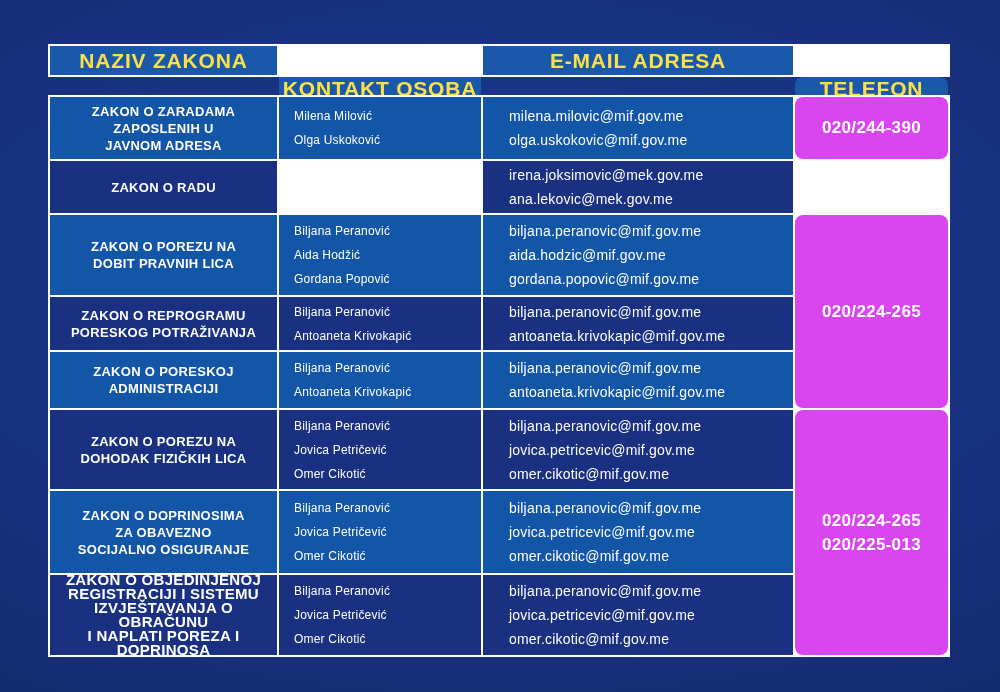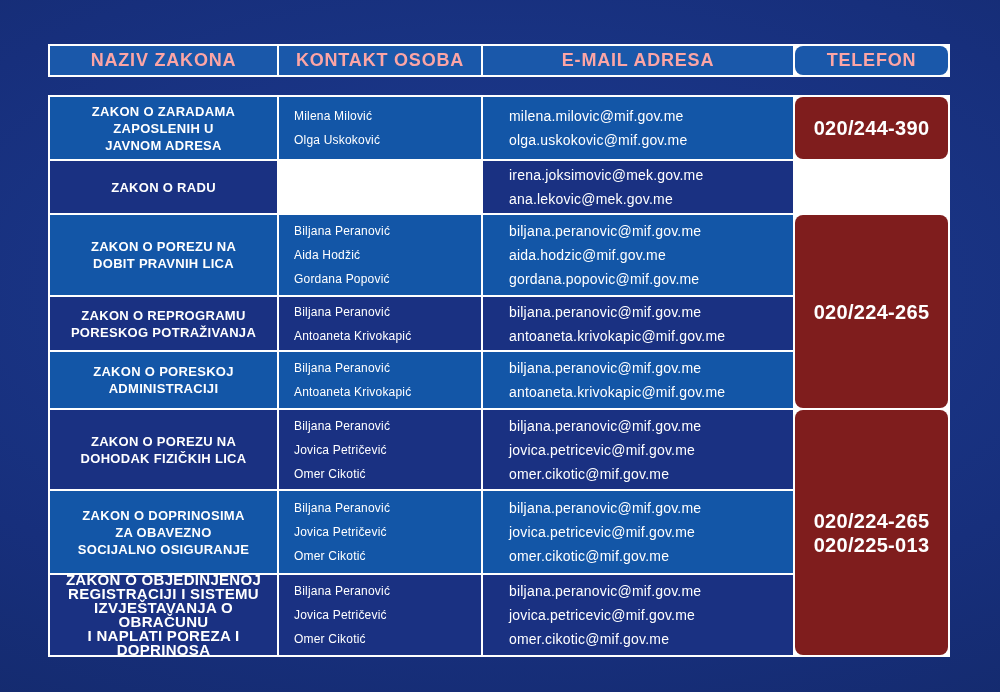--- a/index.html
+++ b/index.html
@@ -12,52 +12,52 @@
     background:radial-gradient(ellipse 120% 90% at 50% 42%, #1d3c92 0%, #172f7c 55%, #122763 100%);
   }
   .thead, .tbody{
     position:absolute;left:48px;width:902px;
     box-sizing:border-box;border:2px solid #ffffff;background:#ffffff;
     display:grid;grid-template-columns:227px 202px 310px 153px;gap:2px;
   }
   .thead{top:44px;height:33px;grid-template-rows:29px;}
   .tbody{top:95px;grid-template-rows:62px 52px 80px 53px 56px 79px 82px 80px;}
   .th{
-    background:#1a58aa;color:#fca5a5;font-weight:bold;font-size:18px;letter-spacing:.8px;
+    background:#1a58aa;color:#fde047;font-weight:bold;font-size:21px;letter-spacing:.8px;
     display:flex;align-items:center;justify-content:center;
   }
   .cell{color:#ffffff;display:flex;align-items:center;white-space:pre-line;overflow:hidden;}
   .light{background:#1356a7;}
   .dark{background:#1a3182;}
   .law{
     justify-content:center;text-align:center;font-weight:bold;
     font-size:13px;line-height:17px;letter-spacing:.3px;padding:2px 6px;
   }
   .law.small{font-size:15px;line-height:14px;}
   .contact{font-size:12px;line-height:24px;padding-left:15px;letter-spacing:.2px;}
   .email{font-size:14px;line-height:24px;padding-left:26px;letter-spacing:.2px;}
   .phone{
-    background:#7f1d1d;justify-content:center;text-align:right;
-    font-weight:bold;font-size:20px;line-height:24px;letter-spacing:.3px;
+    background:#d946ef;justify-content:center;text-align:right;
+    font-weight:bold;font-size:17px;line-height:24px;letter-spacing:.3px;
   }
   
   .c1{grid-column:1;} .c2{grid-column:2;} .c3{grid-column:3;} .c4{grid-column:4;border-radius:8px;}
   .r1{grid-row:1;} .r2{grid-row:2;} .r3{grid-row:3;} .r4{grid-row:4;}
   .r5{grid-row:5;} .r6{grid-row:6;} .r7{grid-row:7;} .r8{grid-row:8;}
   .r3s3{grid-row:3 / span 3;} .r6s3{grid-row:6 / span 3;}
 </style>
 </head>
 <body>
 
 <div class="stage">
 
   <div class="thead">
     <div class="th c1">NAZIV ZAKONA</div>
+    <div class="th c3">E-MAIL ADRESA</div>
     <div class="th c2">KONTAKT OSOBA</div>
-    <div class="th c3">E-MAIL ADRESA</div>
     <div class="th c4">TELEFON</div>
   </div>
 
   <div class="tbody">
 
     <div class="cell law light c1 r1">ZAKON O ZARADAMA
 ZAPOSLENIH U
 JAVNOM ADRESA</div>
     <div class="cell contact light c2 r1">Milena Milović
 Olga Uskoković</div>

